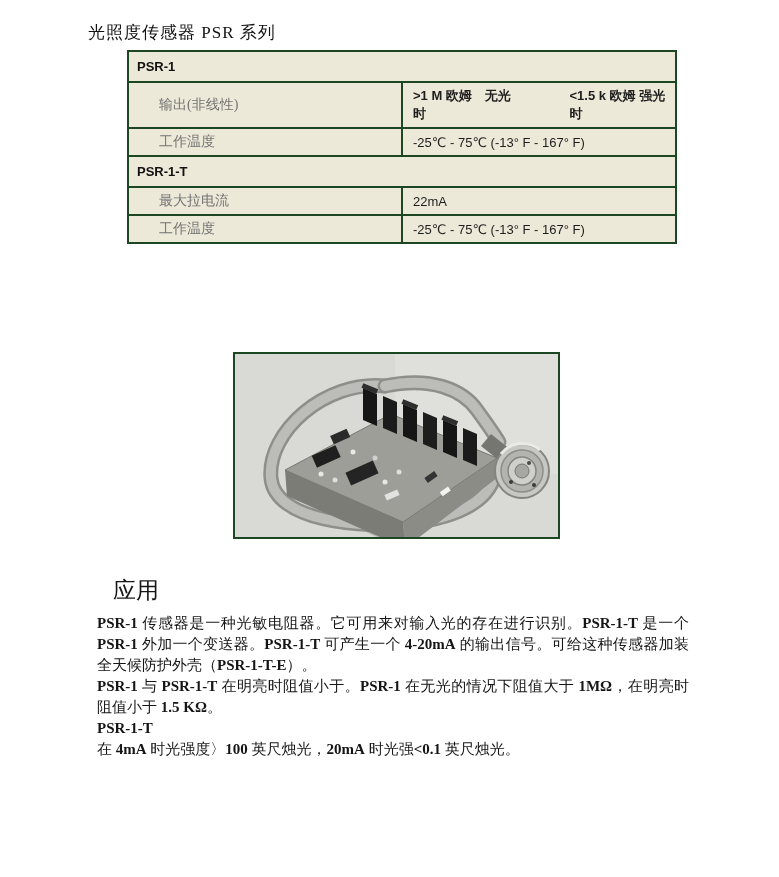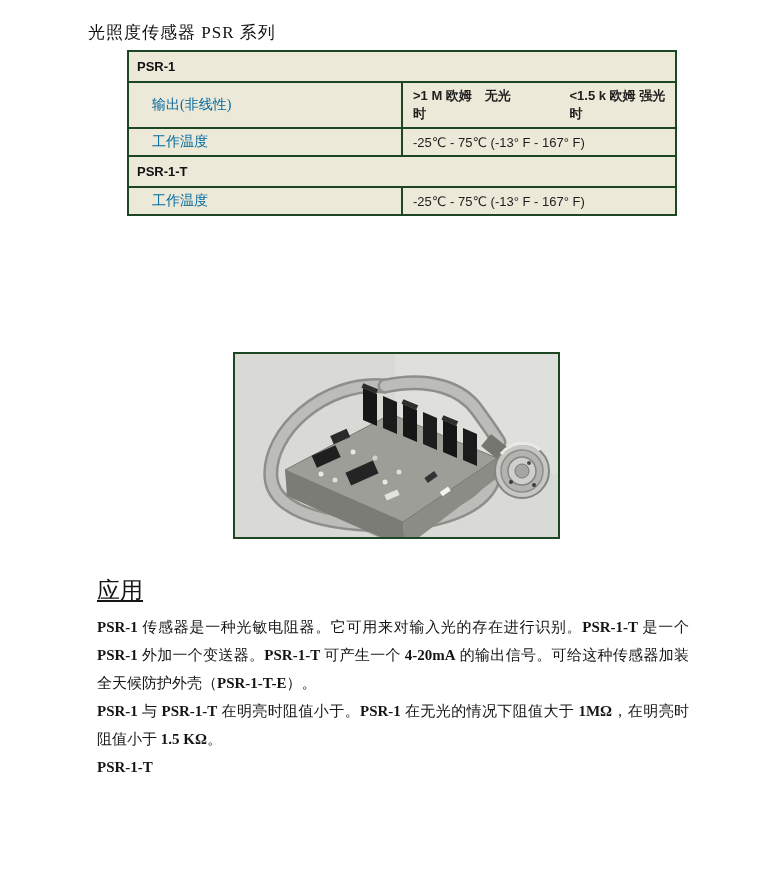--- a/index.html
+++ b/index.html
@@ -21,21 +21,21 @@
     border:2px solid #1d4722;background:#ece9d8;vertical-align:middle;
   }
   .spec-table .col-label{width:205px;}
   tr.row-group td{
     height:25px;padding:2px 8px;
     font-family:"Liberation Sans","DejaVu Sans",sans-serif;
     font-weight:bold;font-size:13px;color:#111;
   }
   tr.row-spec{height:19px;}
   td.cell-label{
-    padding:4px 6px 4px 23px;font-size:14px;color:#0369a1;
+    padding:4px 6px 4px 30px;font-size:14px;color:#737373;
   }
   td.cell-value{
     padding:4px 6px 4px 10px;
     font-family:"Liberation Sans","DejaVu Sans",sans-serif;
     font-size:13px;color:#1d1d1d;
   }
   td.cell-value .vwrap{display:flex;align-items:center;}
   td.cell-value .v2{margin-left:55px;}
   td.cell-value .v2:empty{display:none;}
   td.cell-value.em{font-weight:bold;}
@@ -43,25 +43,25 @@
   .photo-frame{
     position:absolute;left:233px;top:352px;width:323px;height:183px;
     border:2px solid #1d4722;background:#d9dad6;
   }
   .photo-frame svg{display:block;}
   
   .content{
     position:absolute;left:97px;top:576px;width:592px;
   }
   .sec-heading{
-    font-size:23px;font-weight:normal;margin:0 0 7px 0;line-height:30px;color:#151515;text-decoration:underline;
+    font-size:23px;font-weight:normal;margin:0 0 7px 16px;line-height:30px;color:#151515;
   }
   .sec-heading.second{margin-top:9px;}
   .content p{
-    margin:0;font-size:15px;line-height:28px;color:#151515;
+    margin:0;font-size:15px;line-height:21px;color:#151515;
     text-align:justify;
   }
   .content p span.b{font-weight:bold;font-family:"Liberation Serif","DejaVu Serif",serif;}
 </style>
 </head>
 <body>
 
 <div class="doc-title">光照度传感器 PSR 系列</div>
 
 <table class="spec-table">
@@ -81,20 +81,28 @@
   <tr class="row-spec">
     <td class="cell-label col-label">工作温度</td>
     <td class="cell-value">
       <span class="vwrap">
             <span>-25℃ - 75℃ (-13° F - 167° F)</span>
           </span>
     </td>
   </tr>
   <tr class="row-group">
     <td colspan="2">PSR-1-T</td>
+  </tr>
+  <tr class="row-spec">
+    <td class="cell-label col-label">最大拉电流</td>
+    <td class="cell-value">
+      <span class="vwrap">
+            <span>22mA</span>
+          </span>
+    </td>
   </tr>
   <tr class="row-spec">
     <td class="cell-label col-label">工作温度</td>
     <td class="cell-value">
       <span class="vwrap">
             <span>-25℃ - 75℃ (-13° F - 167° F)</span>
           </span>
     </td>
   </tr>
 </tbody>
@@ -161,13 +169,14 @@
     </g>
   </svg>
 </div>
 
 <div class="content">
   <h2 class="sec-heading">应用</h2>
   <p><span class="b">PSR-1</span><span> 传感器是一种光敏电阻器。它可用来对输入光的存在进行识别。</span><span class="b">PSR-1-T</span><span> 是一个 </span><span class="b">PSR-1</span><span> 外加一个变送器。</span><span class="b">PSR-1-T</span><span> 可产生一个 </span><span class="b">4-20mA</span><span> 的输出信号。可给这种传感器加装全天候防护外壳（</span><span class="b">PSR-1-T-E</span><span>）。</span></p>
 
   <p><span class="b">PSR-1</span><span> 与 </span><span class="b">PSR-1-T</span><span> 在明亮时阻值小于。</span><span class="b">PSR-1</span><span> 在无光的情况下阻值大于 </span><span class="b">1MΩ</span><span>，在明亮时阻值小于 </span><span class="b">1.5 KΩ</span><span>。</span></p>
   <p><span class="b">PSR-1-T</span></p>
+  <p><span>在 </span><span class="b">4mA</span><span> 时光强度〉</span><span class="b">100</span><span> 英尺烛光，</span><span class="b">20mA</span><span> 时光强</span><span class="b">&lt;0.1</span><span> 英尺烛光。</span></p>
 </div>
 
 </body></html>

